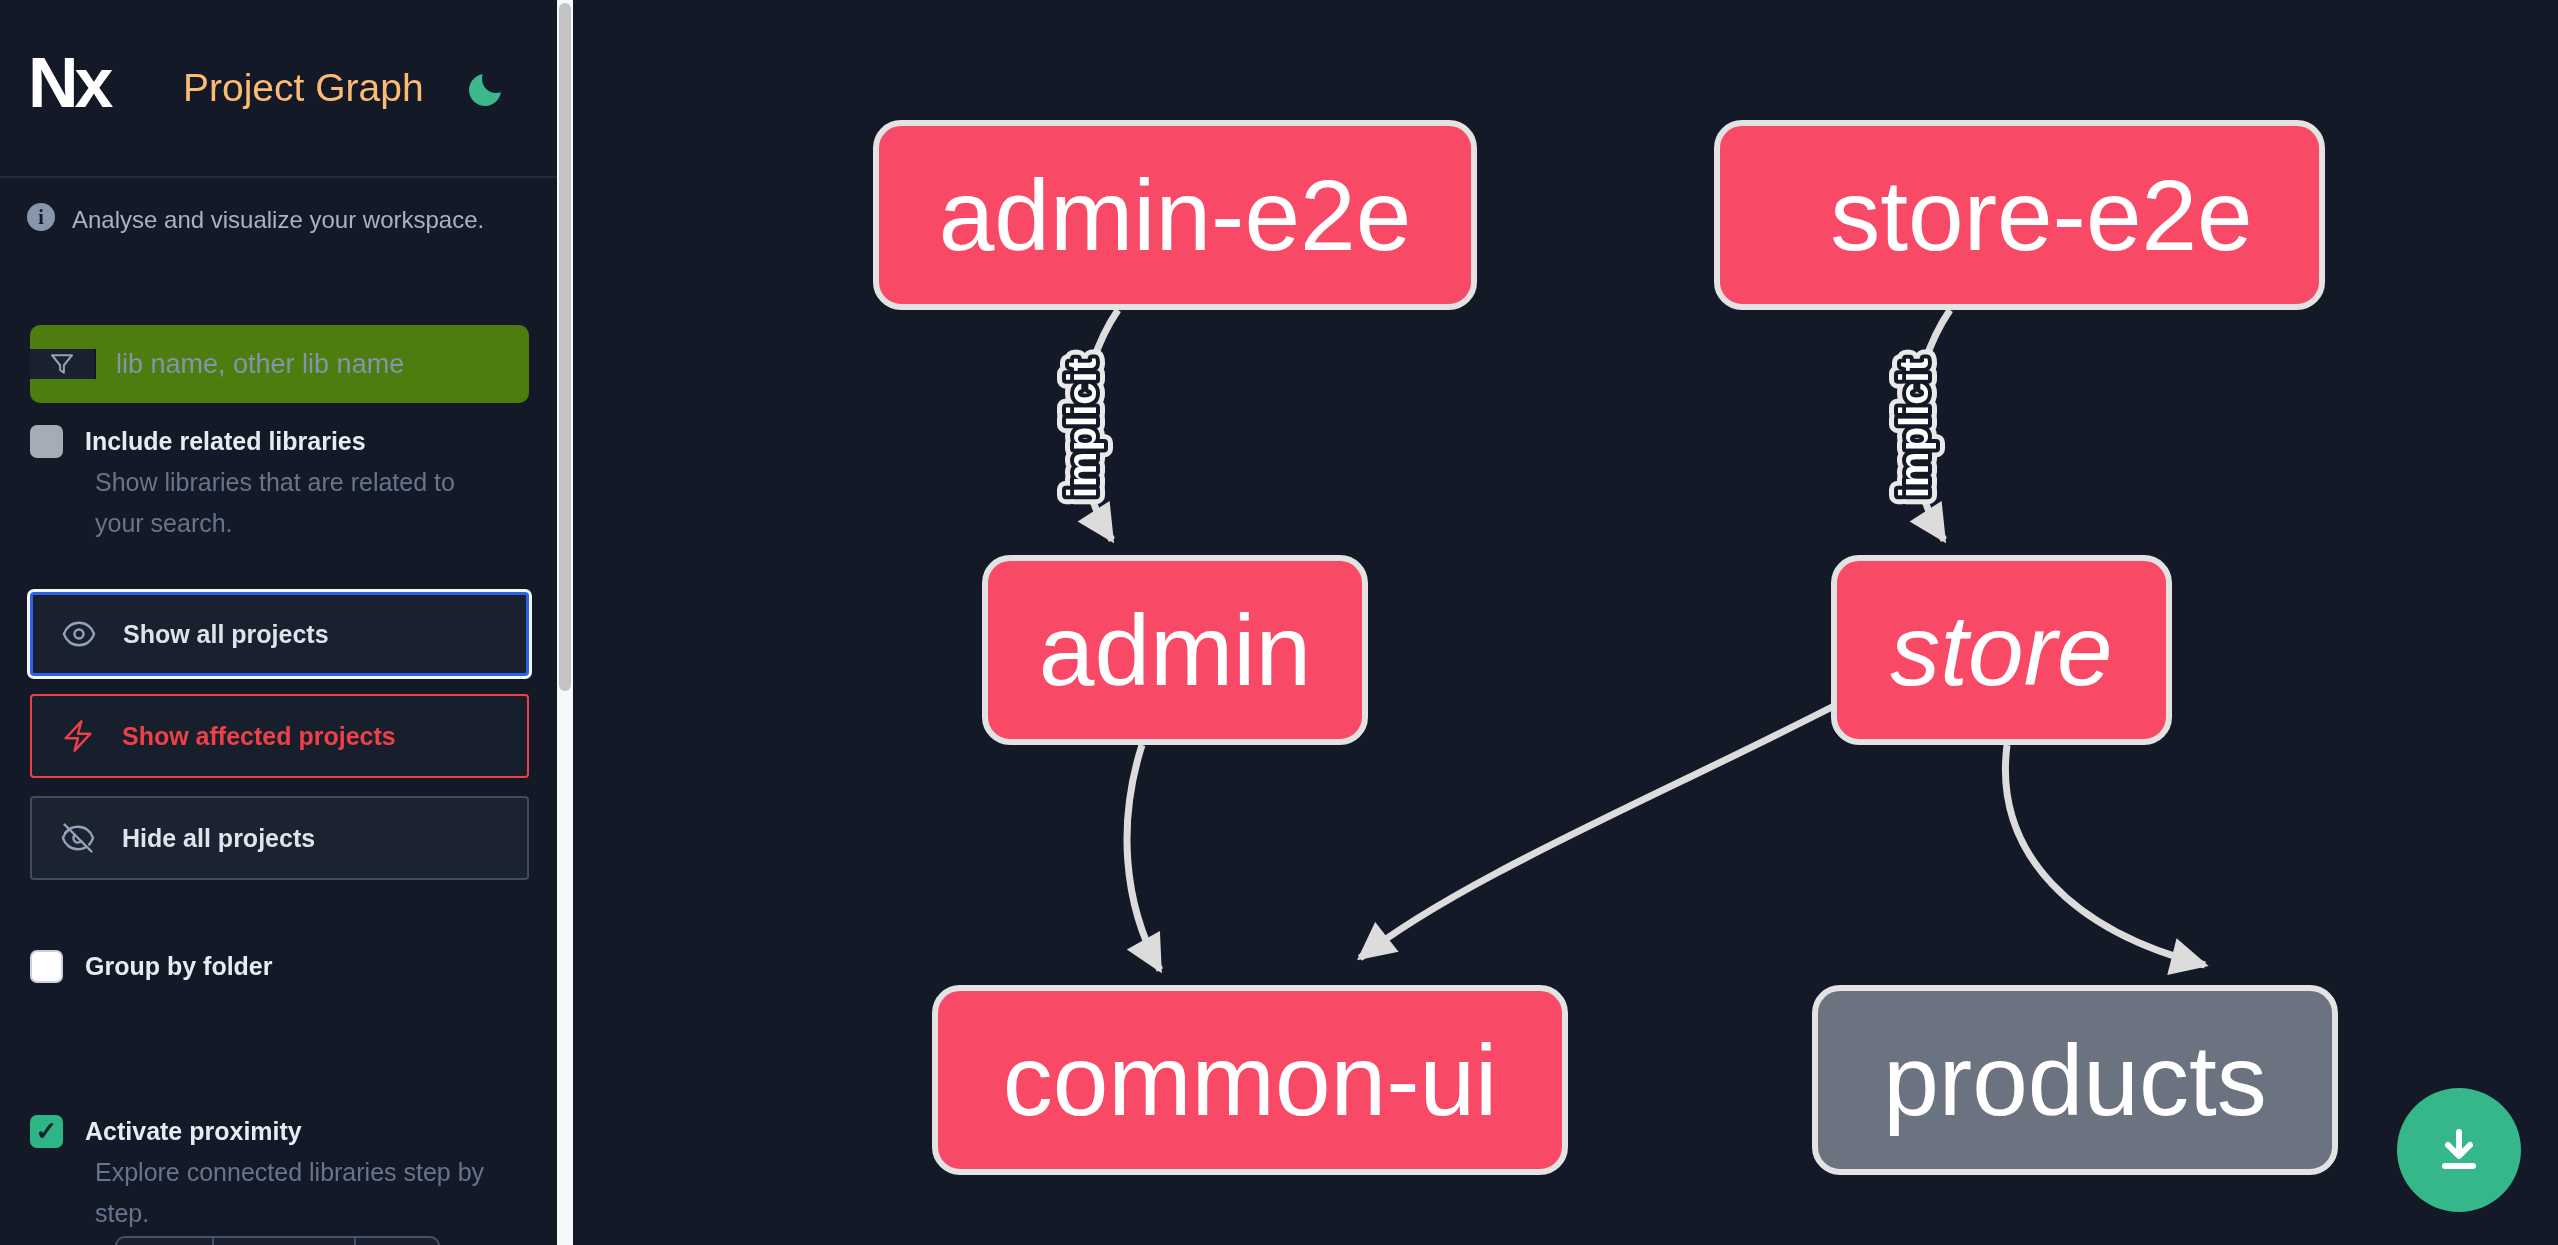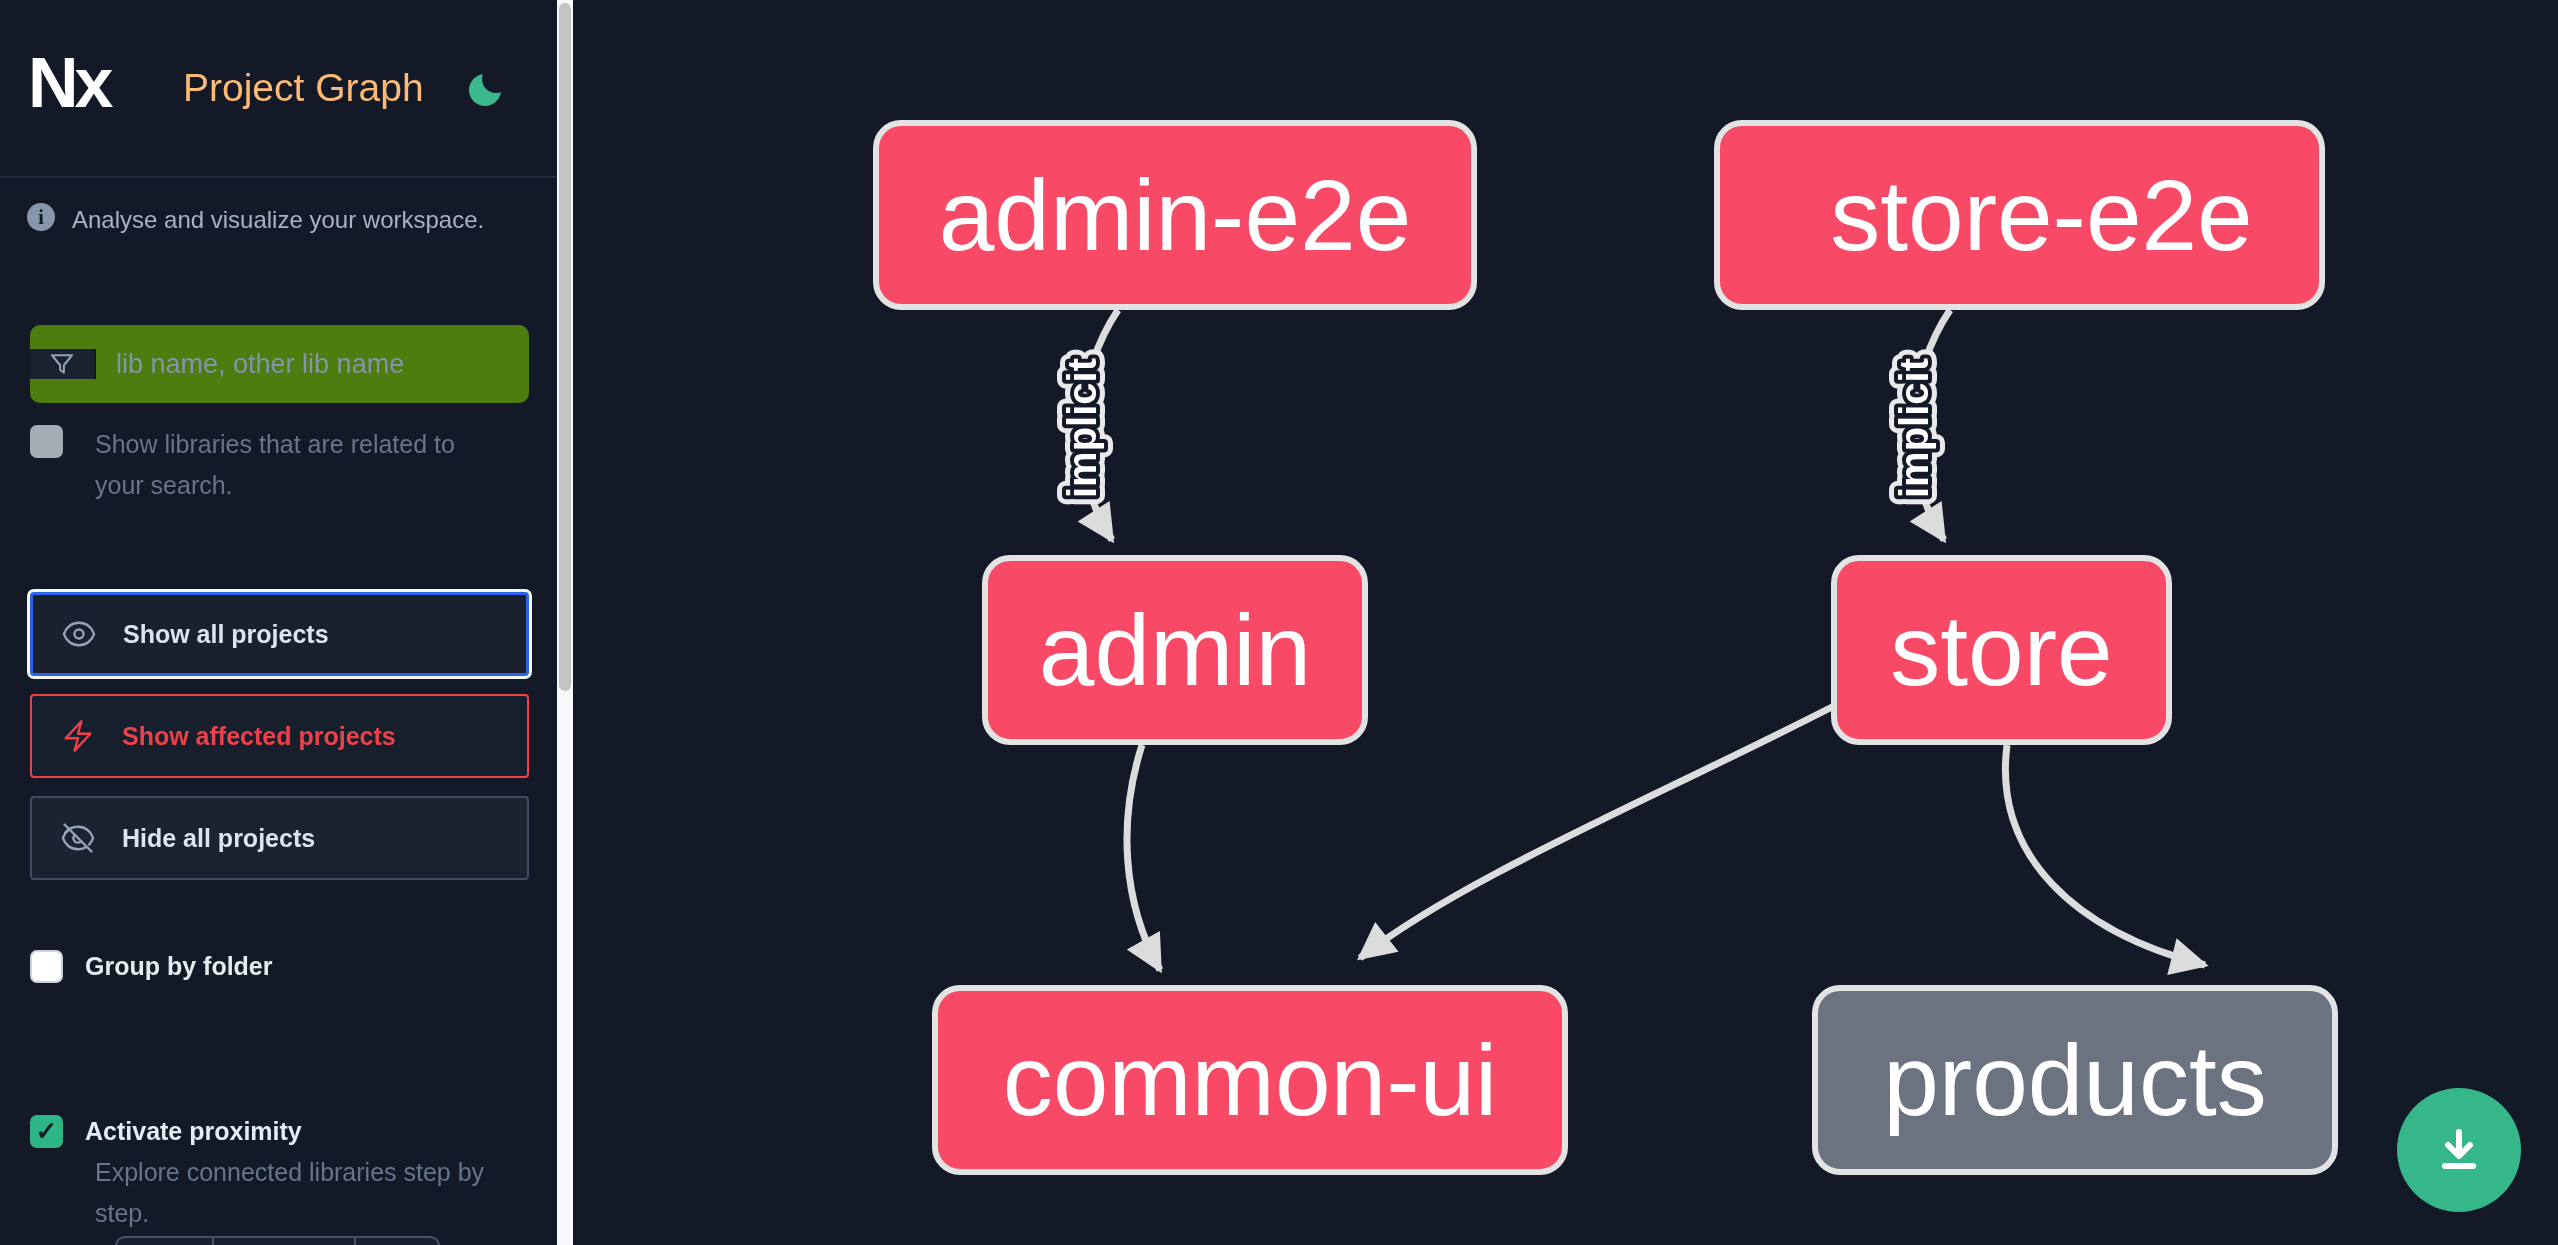--- a/index.html
+++ b/index.html
@@ -23,21 +23,21 @@
     position:absolute;display:flex;align-items:center;justify-content:center;
     border:6px solid #e3e3e3;border-radius:28px;color:#ffffff;
     font-size:100px;font-weight:400;letter-spacing:0px;white-space:nowrap;
   }
   .node.app{background:#f84a67;}
   .node.lib{background:#6b7280;}
 
   #node-admin-e2e{left:873px;top:120px;width:592px;height:178px;}
   #node-store-e2e{left:1714px;top:120px;width:555px;height:178px;padding-left:44px;}
   #node-admin{left:982px;top:555px;width:374px;height:178px;}
-  #node-store{left:1831px;top:555px;width:329px;height:178px;}
+  #node-store{left:1831px;top:555px;width:329px;height:178px;font-style:italic;}
   #node-common-ui{left:932px;top:985px;width:624px;height:178px;}
   #node-products{left:1812px;top:985px;width:514px;height:178px;}
 
   
   #sidebar{
     position:absolute;left:0;top:0;width:557px;height:1245px;
     background:#141927;z-index:5;
   }
   #logo{position:absolute;left:28px;top:48px;color:#ffffff;font-weight:700;
     font-size:70px;line-height:70px;letter-spacing:-4px;}
@@ -148,20 +148,21 @@
       <div id="search-icon-cell">
         <svg width="30" height="30" viewBox="0 0 24 24" class="icon-stroke">
           <path d="M4 5 h16 l-6.5 8 v6 l-3 -2.2 v-3.8 Z"></path>
         </svg>
       </div>
       <input id="search-input" type="text" placeholder="lib name, other lib name" style="">
     </div>
 
     <div class="check-row" id="row-include">
       <div class="checkbox disabled"></div>
+      <div class="check-label">Include related libraries</div>
       <div class="check-desc">Show libraries that are related to your search.</div>
     </div>
 
     <div class="side-btn" id="btn-show-all">
       <svg width="36" height="36" viewBox="0 0 24 24" class="icon-stroke">
         <path d="M2.04 12.32a1 1 0 0 1 0-.64C3.42 7.51 7.36 4.5 12 4.5s8.58 3.01 9.96 7.18a1 1 0 0 1 0 .64C20.58 16.49 16.64 19.5 12 19.5S3.42 16.49 2.04 12.32Z"></path>
         <circle cx="12" cy="12" r="3"></circle>
       </svg>
       <span class="btn-label">Show all projects</span>
     </div>

